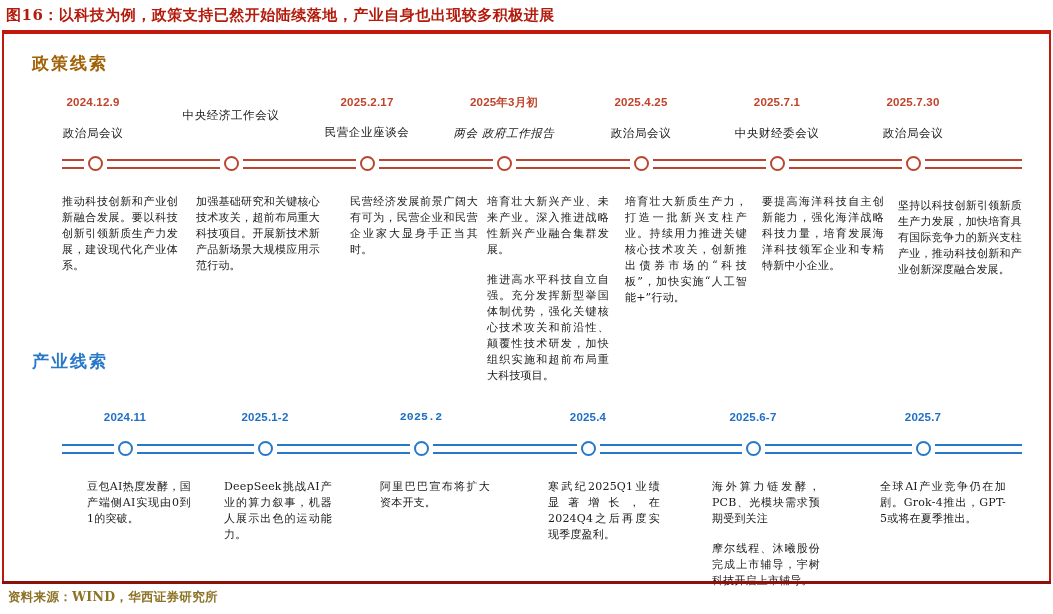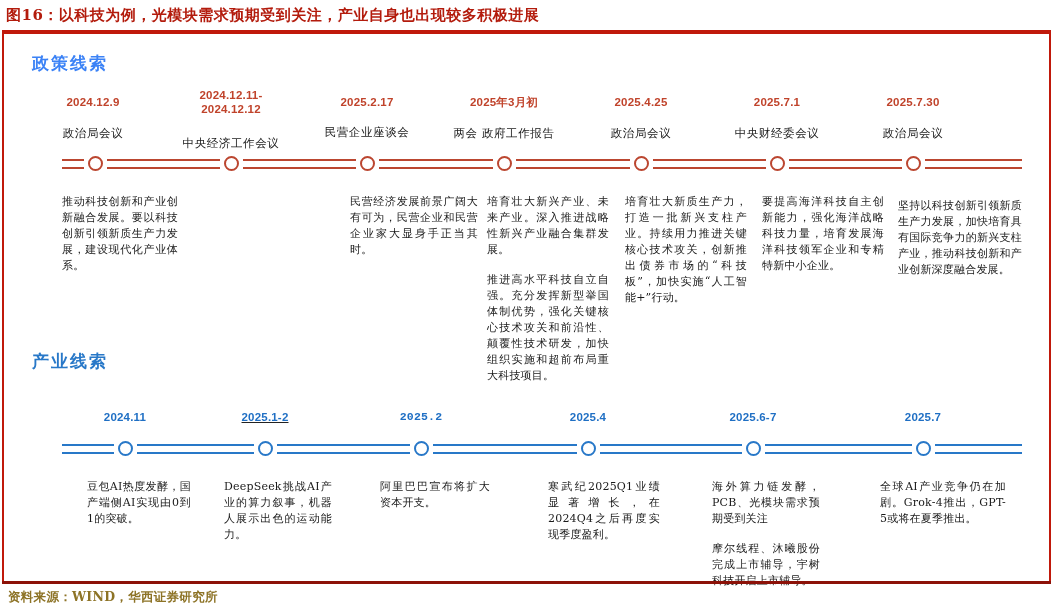--- a/index.html
+++ b/index.html
@@ -84,21 +84,21 @@
   .section-heading {
     position: absolute;
     font-family: "DejaVu Serif", "Liberation Serif", serif;
     font-weight: bold;
     font-size: 17px;
     letter-spacing: 2px;
   }
   .section-heading.policy {
     left: 32px;
     top: 52px;
-    color: #3b82f6;
+    color: #a16207;
   }
   .section-heading.industry {
     left: 32px;
     top: 350px;
     color: #2878c8;
   }
 
   
   .track {
     position: absolute;
@@ -169,21 +169,21 @@
   }
   .desc p {
     margin: 0 0 14px 0;
   }
   .desc p:last-child { margin-bottom: 0; }
 </style>
 </head>
 <body>
 
 <div class="title-bar">
-  <div class="title-text">图16：以科技为例，光模块需求预期受到关注，产业自身也出现较多积极进展</div>
+  <div class="title-text">图16：以科技为例，政策支持已然开始陆续落地，产业自身也出现较多积极进展</div>
 </div>
 <div class="title-rule"></div>
 <div class="frame-left"></div>
 <div class="frame-right"></div>
 
 <div class="section-heading policy">政策线索</div>
 
 <div class="track policy" style="left:62px; top:157px; width:960px;">
   <div class="line top"></div>
   <div class="line bottom"></div>
@@ -202,49 +202,48 @@
 <div class="node-gap" style="left:766px; top:156px;"></div>
 <div class="node policy" style="left:770px; top:156px;"></div>
 <div class="node-gap" style="left:902px; top:156px;"></div>
 <div class="node policy" style="left:906px; top:156px;"></div>
 
 <div class="event policy" style="left:30px; top:95px; width:126px;">
   <div class="date">2024.12.9</div>
   <div class="meeting" style="margin-top:17px;">政治局会议</div>
 </div>
 <div class="event policy" style="left:168px; top:88px; width:126px;">
-  <div class="date" style="white-space:pre-line;">2024.12.11-
-2024.12.12</div>
   <div class="meeting" style="margin-top:20px;">中央经济工作会议</div>
 </div>
 <div class="event policy" style="left:304px; top:95px; width:126px;">
   <div class="date">2025.2.17</div>
   <div class="meeting" style="margin-top:16px;">民营企业座谈会</div>
 </div>
 <div class="event policy" style="left:441px; top:95px; width:126px;">
   <div class="date">2025年3月初</div>
-  <div class="meeting" style="margin-top:17px;">两会 政府工作报告</div>
+  <div class="meeting" style="margin-top:17px;font-style:italic;">两会 政府工作报告</div>
 </div>
 <div class="event policy" style="left:578px; top:95px; width:126px;">
   <div class="date">2025.4.25</div>
   <div class="meeting" style="margin-top:17px;">政治局会议</div>
 </div>
 <div class="event policy" style="left:714px; top:95px; width:126px;">
   <div class="date">2025.7.1</div>
   <div class="meeting" style="margin-top:17px;">中央财经委会议</div>
 </div>
 <div class="event policy" style="left:850px; top:95px; width:126px;">
   <div class="date">2025.7.30</div>
   <div class="meeting" style="margin-top:17px;">政治局会议</div>
 </div>
 
 <div class="desc" style="left:62px; top:194px; width:116px;">
   <p>推动科技创新和产业创新融合发展。要以科技创新引领新质生产力发展，建设现代化产业体系。</p>
 </div>
 <div class="desc" style="left:196px; top:194px; width:124px;">
+  <p>加强基础研究和关键核心技术攻关，超前布局重大科技项目。开展新技术新产品新场景大规模应用示范行动。</p>
 </div>
 <div class="desc" style="left:350px; top:194px; width:128px;">
   <p>民营经济发展前景广阔大有可为，民营企业和民营企业家大显身手正当其时。</p>
 </div>
 <div class="desc" style="left:487px; top:194px; width:122px;">
   <p>培育壮大新兴产业、未来产业。深入推进战略性新兴产业融合集群发展。</p>
   <p>推进高水平科技自立自强。充分发挥新型举国体制优势，强化关键核心技术攻关和前沿性、颠覆性技术研发，加快组织实施和超前布局重大科技项目。</p>
 </div>
 <div class="desc" style="left:625px; top:194px; width:122px;">
   <p>培育壮大新质生产力，打造一批新兴支柱产业。持续用力推进关键核心技术攻关，创新推出债券市场的“科技板”，加快实施“人工智能+”行动。</p>
@@ -272,21 +271,21 @@
 <div class="node-gap" style="left:577px; top:441px;"></div>
 <div class="node industry" style="left:581px; top:441px;"></div>
 <div class="node-gap" style="left:742px; top:441px;"></div>
 <div class="node industry" style="left:746px; top:441px;"></div>
 <div class="node-gap" style="left:912px; top:441px;"></div>
 <div class="node industry" style="left:916px; top:441px;"></div>
 
 <div class="event industry" style="left:62px; top:410px; width:126px;">
   <div class="date">2024.11</div>
 </div>
-<div class="event industry" style="left:202px; top:410px; width:126px;text-decoration:underline;">
+<div class="event industry" style="left:202px; top:410px; width:126px;">
   <div class="date">2025.1-2</div>
 </div>
 <div class="event industry" style="left:358px; top:410px; width:126px;font-family:Liberation Mono, monospace;">
   <div class="date">2025.2</div>
 </div>
 <div class="event industry" style="left:525px; top:410px; width:126px;">
   <div class="date">2025.4</div>
 </div>
 <div class="event industry" style="left:690px; top:410px; width:126px;">
   <div class="date">2025.6-7</div>

